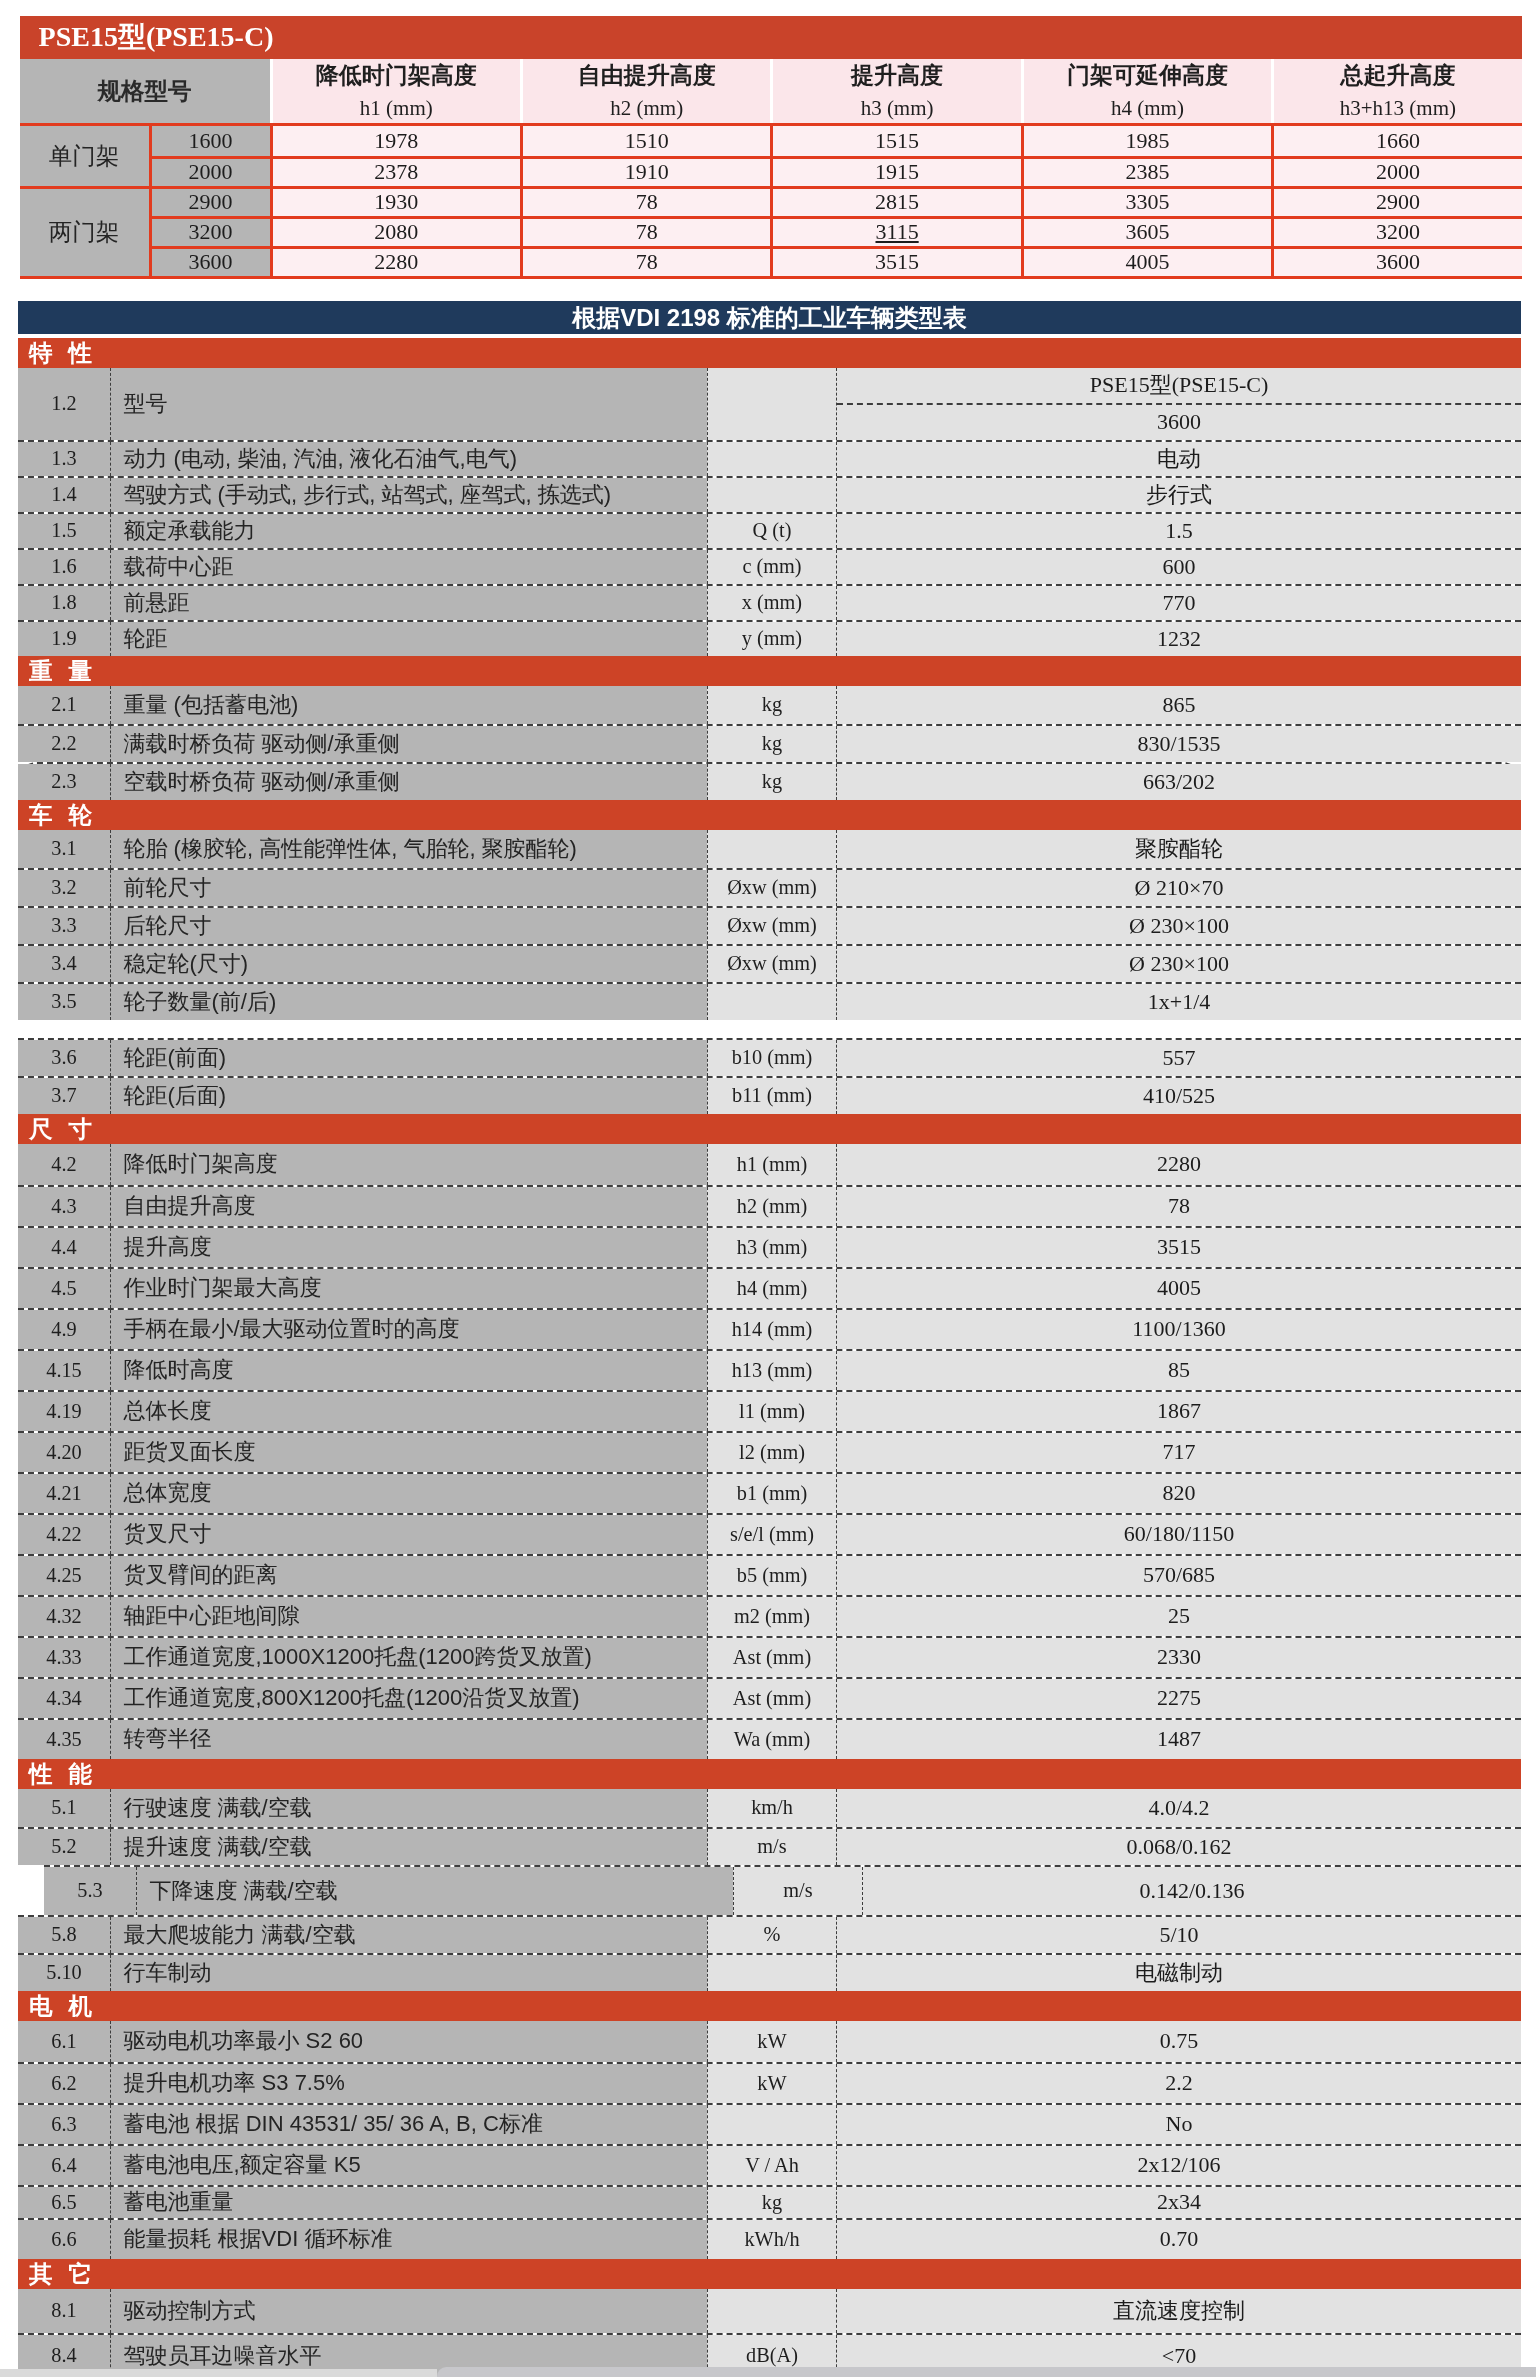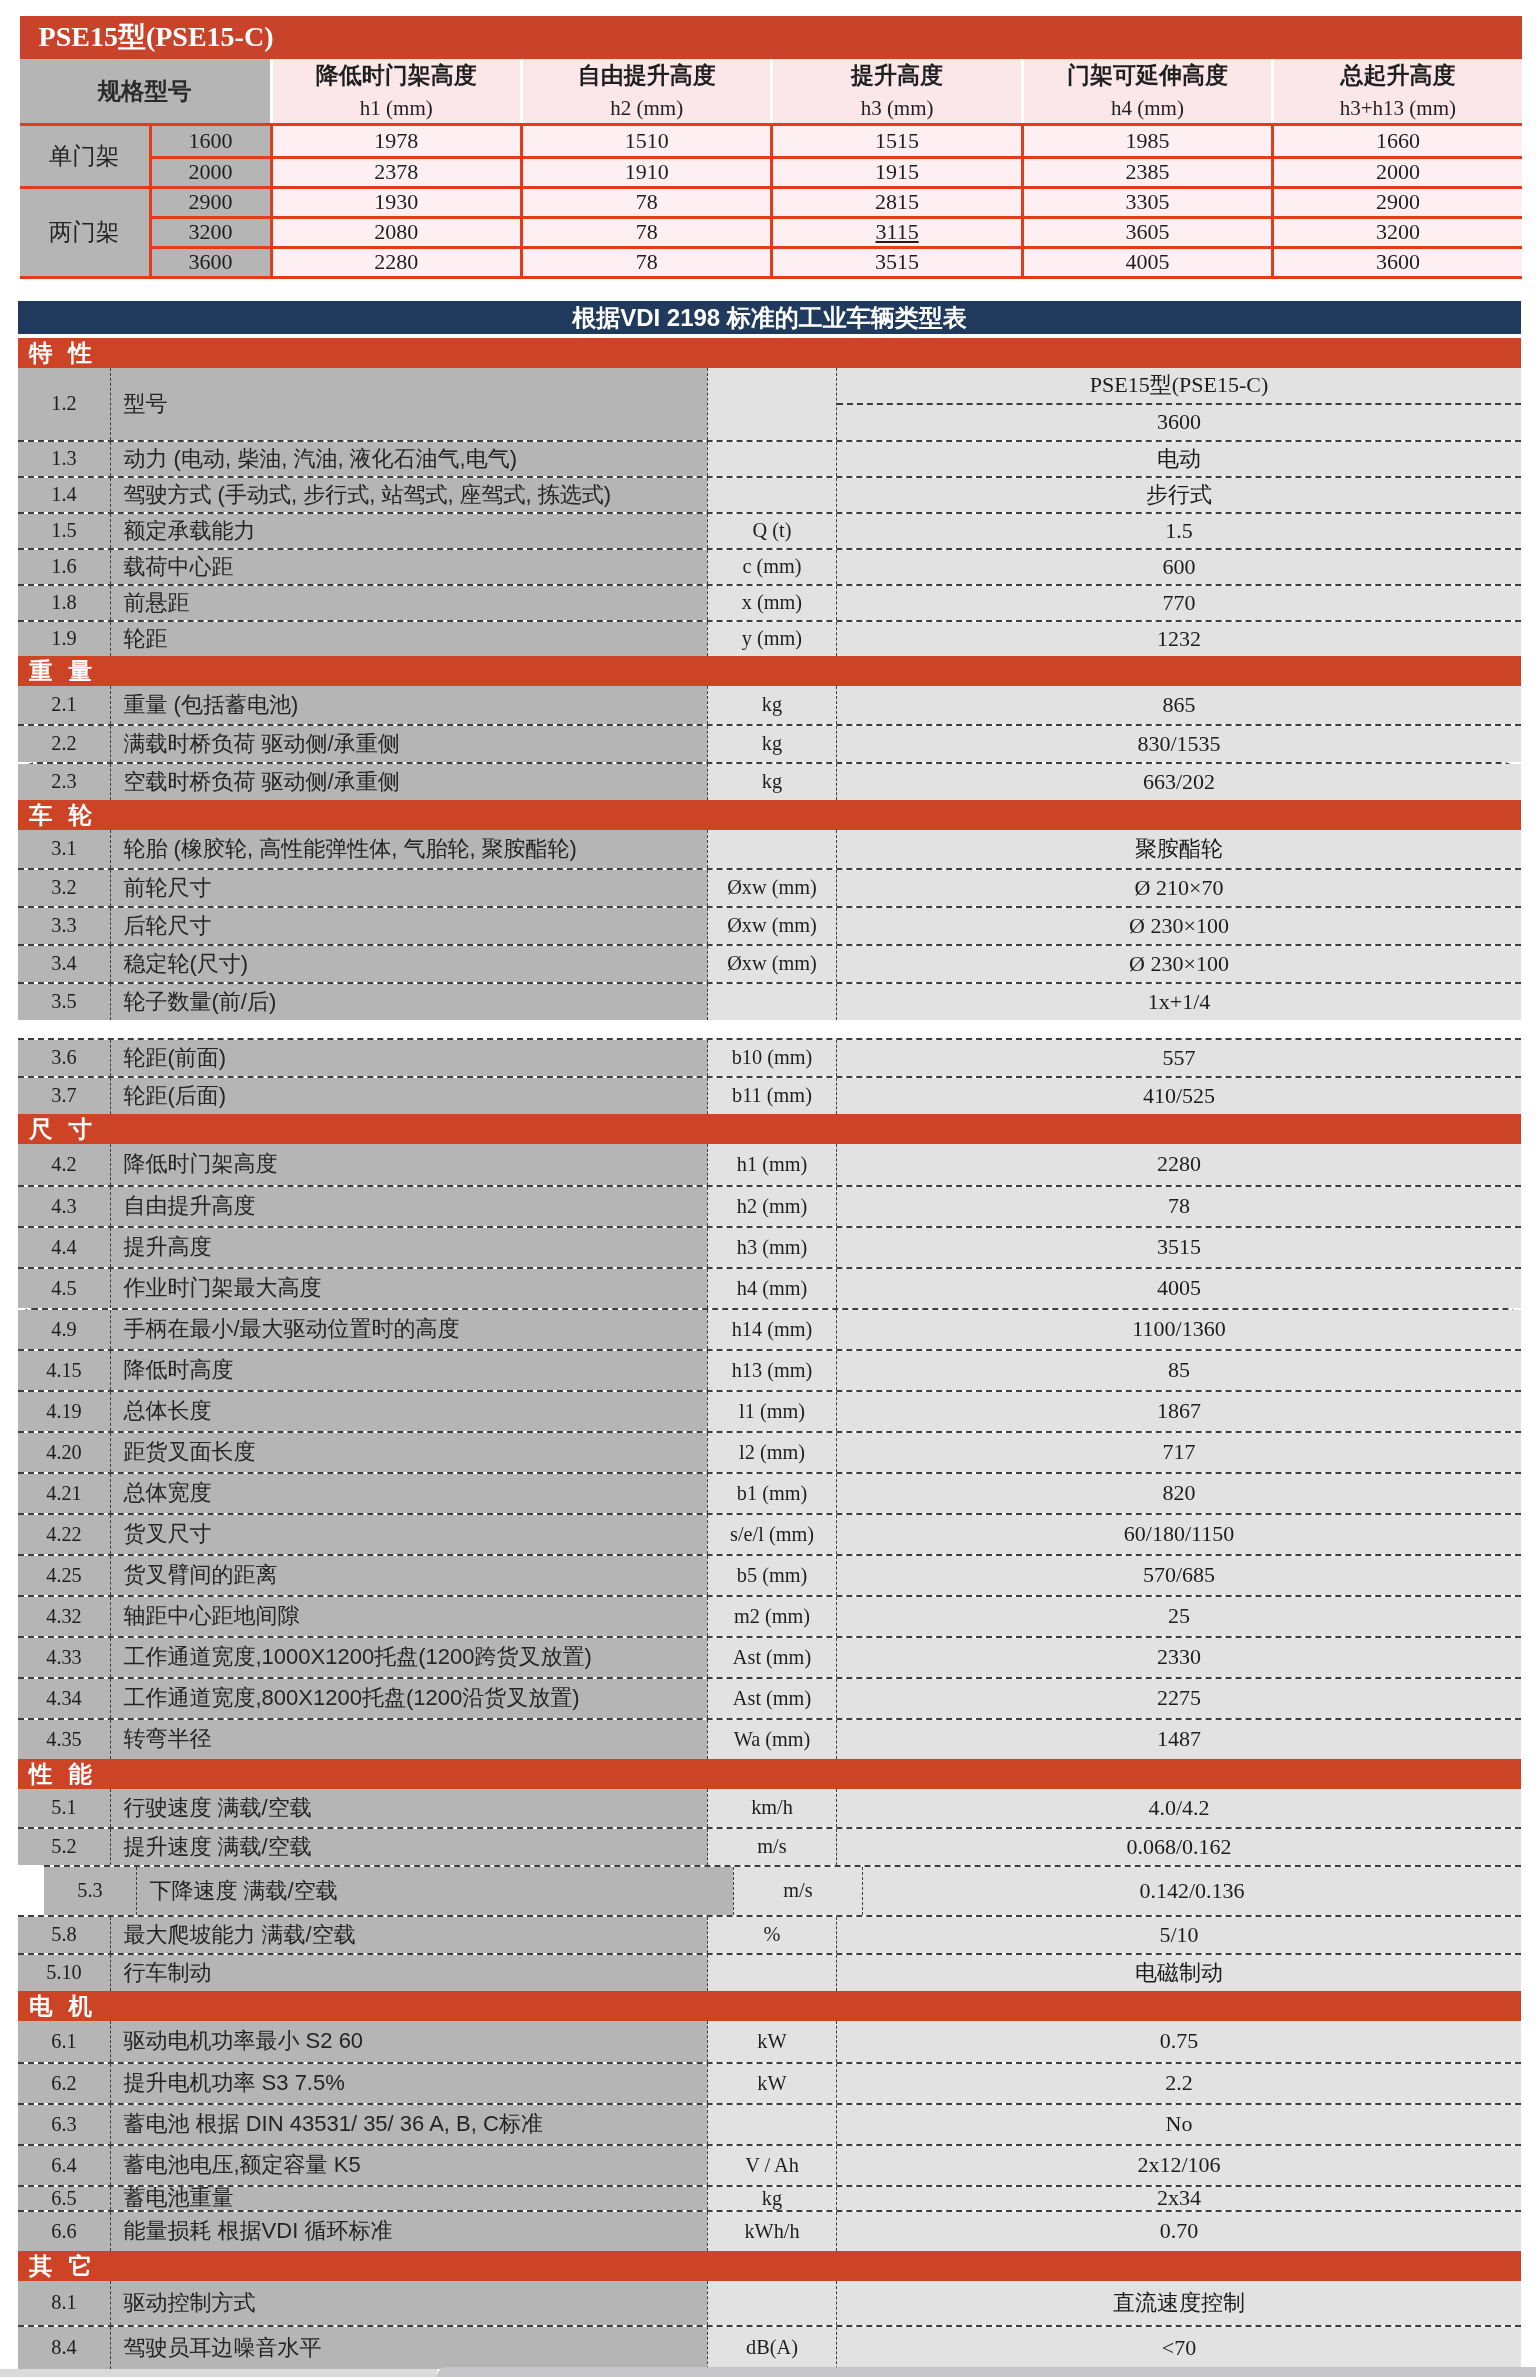--- a/index.html
+++ b/index.html
@@ -340,21 +340,21 @@
       <div class="vrow sep" style="height: 41px;">
         <div class="vleft">
           <div class="vid">4.5</div>
           <div class="vdesc">作业时门架最大高度</div>
         </div>
         <div class="vright">
           <div class="vunit">h4 (mm)</div>
           <div class="vvalue">4005</div>
         </div>
       </div>
-      <div class="vrow sep" style="height: 41px; border-radius: 14px;">
+      <div class="vrow sep" style="height: 41px;">
         <div class="vleft">
           <div class="vid">4.9</div>
           <div class="vdesc">手柄在最小/最大驱动位置时的高度</div>
         </div>
         <div class="vright">
           <div class="vunit">h14 (mm)</div>
           <div class="vvalue">1100/1360</div>
         </div>
       </div>
       <div class="vrow sep" style="height: 41px;">
@@ -542,21 +542,21 @@
       <div class="vrow sep" style="height: 41px;">
         <div class="vleft">
           <div class="vid">6.4</div>
           <div class="vdesc">蓄电池电压,额定容量 K5</div>
         </div>
         <div class="vright">
           <div class="vunit">V / Ah</div>
           <div class="vvalue">2x12/106</div>
         </div>
       </div>
-      <div class="vrow sep" style="height: 25px;">
+      <div class="vrow sep" style="height: 33px;">
         <div class="vleft">
           <div class="vid">6.5</div>
           <div class="vdesc">蓄电池重量</div>
         </div>
         <div class="vright">
           <div class="vunit">kg</div>
           <div class="vvalue">2x34</div>
         </div>
       </div>
       <div class="vrow sep" style="height: 41px;">

